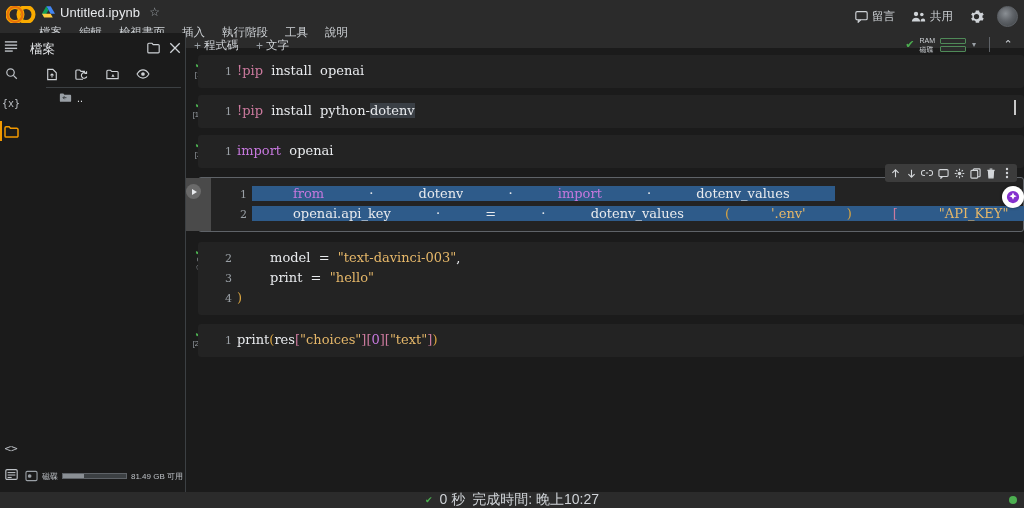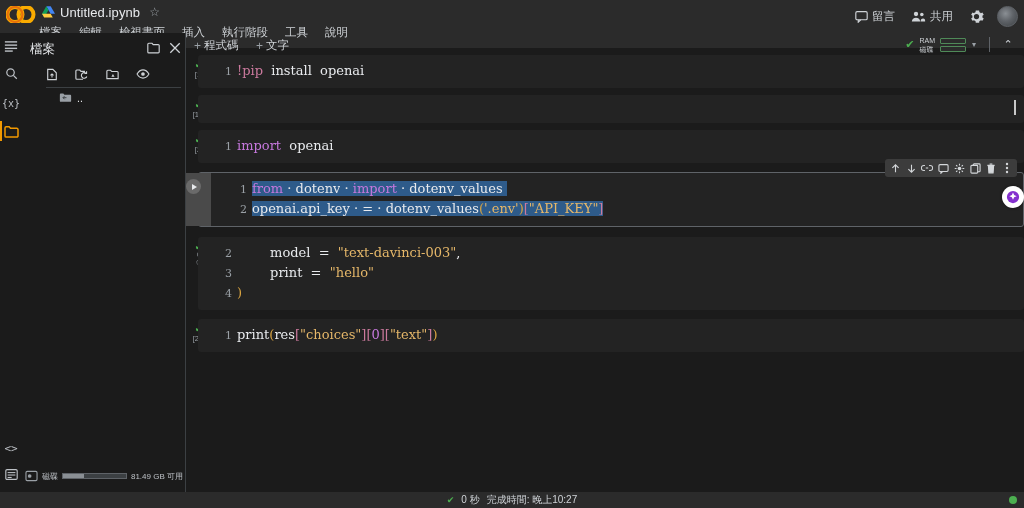--- a/index.html
+++ b/index.html
@@ -165,21 +165,21 @@
     font-family: "DejaVu Serif", serif; font-size: 13px; line-height: 19px;
     white-space: pre; color: #e8eaed;
   }
   .lnum { color: #9aa0a6; font-size: 11px; display: inline-block; width: 12px; text-align: right; margin-right: 5px; font-family: "DejaVu Serif", serif;}
   .tok-kw { color: #c678dd; }
   .tok-str { color: #e5b769; }
   .tok-num { color: #c678dd; }
   .tok-paren { color: #d9a441; }
   .tok-brk { color: #cc7a9e; }
   .tok-plain { color: #e8eaed; margin-top: 12px; }
-  .sel { background: #2e5b8a; }
+  .sel { background: #2e5b8a; padding-left: 41px; }
   .hl-box { background: #3a3f45; }
   .caret-mark {
     position: absolute; right: 8px; top: 5px; width: 2px; height: 15px; background: #c8c8c8;
   }
 
   .cell-toolbar {
     position: absolute; right: 6px; top: -14px; height: 18px;
     background: #3c3c3c; border-radius: 3px;
     display: flex; align-items: center; gap: 2px; padding: 0 3px;
   }
@@ -194,21 +194,21 @@
     display: flex; align-items: center; justify-content: center; cursor: pointer;
     box-shadow: 0 0 3px rgba(0,0,0,.5);
   }
 
   
   .bottombar {
     position: absolute; left: 0; bottom: 0; width: 1024px; height: 16px;
     background: #2b2b2b;
     display: flex; align-items: center; justify-content: center; gap: 7px;
   }
-  .bb-text { font-size: 10px; color: #cfd3d7; }
+  .bb-text { font-size: 14px; color: #cfd3d7; }
   .bb-check { color: #4caf50; font-size: 9px; }
   .bb-dot {
     position: absolute; right: 7px; top: 4px; width: 8px; height: 8px;
     border-radius: 50%; background: #4caf50;
   }
   svg { display: block; }
 </style>
 </head>
 <body>
 
@@ -422,20 +422,21 @@
         <div class="codeline"><span class="lnum">1</span><span class="tok-brk">!pip</span><span class="tok-plain">  install  openai</span></div>
       </div>
     </div>
 
     <div class="cell" style="margin-bottom:7px">
       <div class="cell-gutter">
         <span class="g-check">✔</span>
         <span class="g-label">[12]</span>
       </div>
       <div class="cell-body">
+        <div class="codeline"><span class="lnum">1</span><span class="tok-brk">!pip</span><span class="tok-plain">  install  python-</span><span class="tok-plain hl-box">dotenv</span></div>
         <span class="caret-mark"></span>
       </div>
     </div>
 
     <div class="cell" style="margin-bottom:9px">
       <div class="cell-gutter">
         <span class="g-check">✔</span>
         <span class="g-label">[2]</span>
       </div>
       <div class="cell-body">

